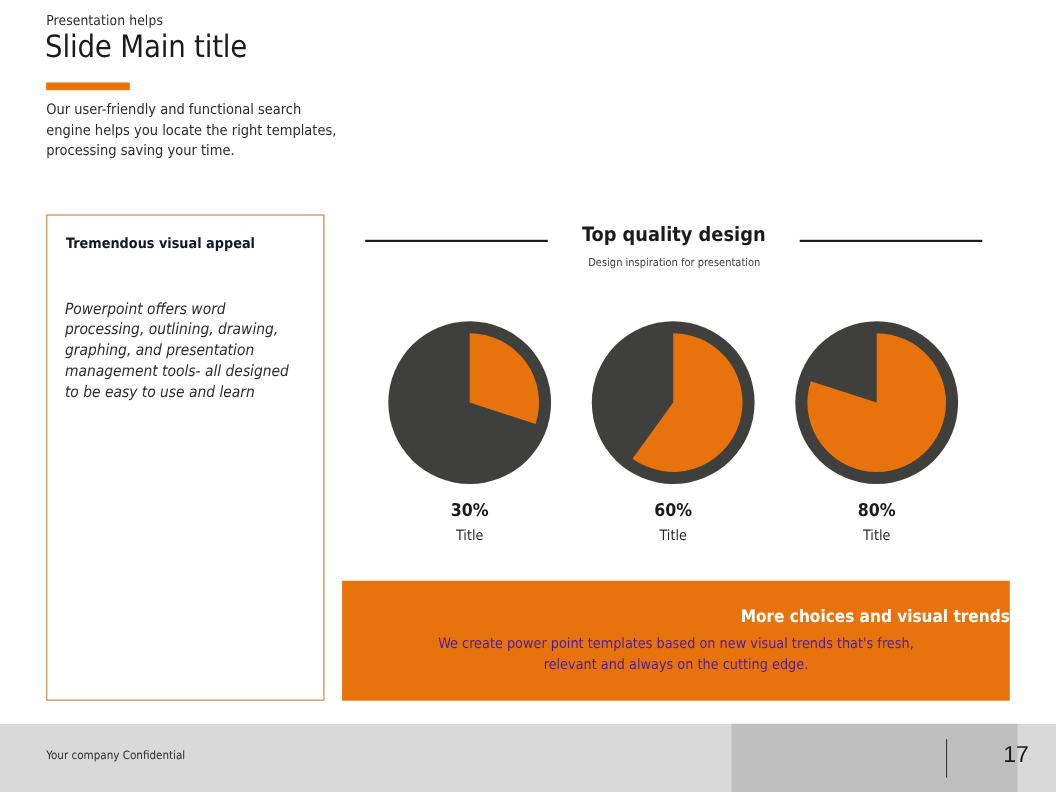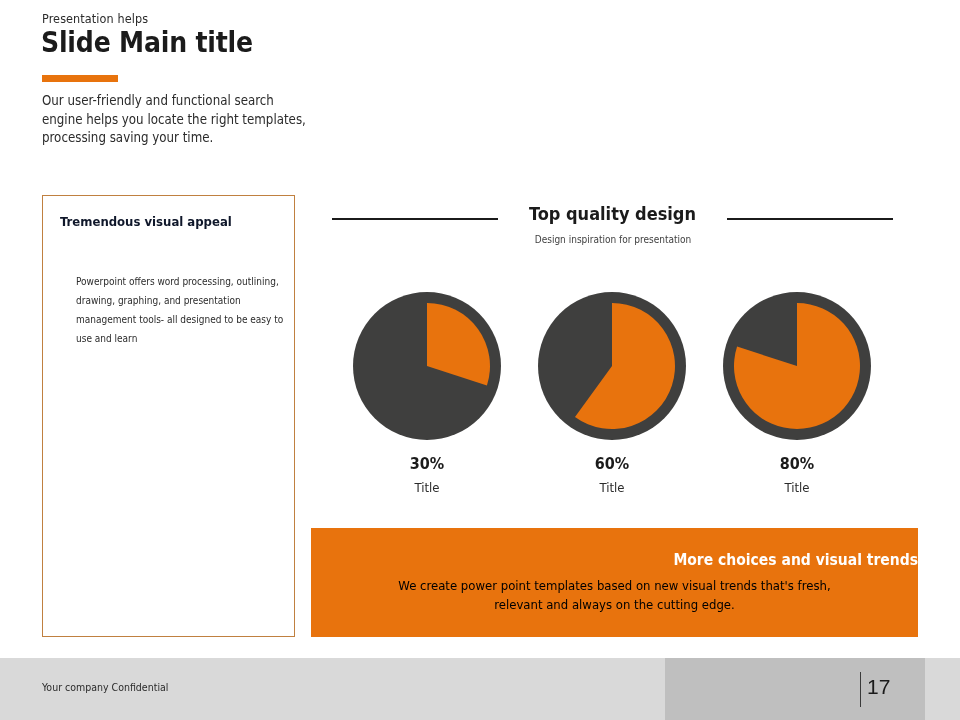--- a/index.html
+++ b/index.html
@@ -32,21 +32,21 @@
     font-size: 12.5px;
     letter-spacing: .1px;
     color: #2b2b2b;
     white-space: nowrap;
   }
   .main-title {
     position: absolute;
     left: 41px;
     top: 26px;
     font-size: 28px;
-    font-weight: 700;
+    font-weight: 400;
     letter-spacing: -0.2px;
     color: #1b1b1b;
     white-space: nowrap;
   }
   .accent-bar {
     position: absolute;
     left: 42px;
     top: 75px;
     width: 76px;
     height: 7px;
@@ -78,26 +78,27 @@
     left: 17px;
     top: 12px;
     width: 215px;
     font-size: 13px;
     font-weight: 700;
     line-height: 27px;
     color: #0f172a;
   }
   .card-body {
     position: absolute;
-    left: 33px;
+    left: 16px;
     top: 76px;
     width: 218px;
-    font-size: 10px;
+    font-size: 14px;
     line-height: 19px;
     color: #2b2b2b;
+    font-style: italic;
   }
 
   
   .sec-title {
     position: absolute;
     left: 505px;
     top: 203px;
     width: 215px;
     text-align: center;
     font-size: 18px;
@@ -176,21 +177,21 @@
     color: #ffffff;
   }
   .banner-body {
     position: absolute;
     left: 73px;
     top: 48px;
     width: 461px;
     text-align: center;
     font-size: 13px;
     line-height: 19px;
-    color: #000000;
+    color: #4c1d95;
   }
 
   
   .footer-band {
     position: absolute;
     left: 0;
     top: 658px;
     width: 960px;
     height: 62px;
     background: #d9d9d9;
@@ -214,21 +215,21 @@
   .page-divider {
     position: absolute;
     left: 860px;
     top: 672px;
     width: 1.4px;
     height: 35px;
     background: #3a3a3a;
   }
   .page-num {
     position: absolute;
-    left: 867px;
+    left: 912px;
     top: 675px;
     width: 40px;
     text-align: left;
     font-size: 21px;
     color: #1b1b1b;
     font-family: "Liberation Sans", sans-serif;
   }
 </style>
 </head>
 <body>

